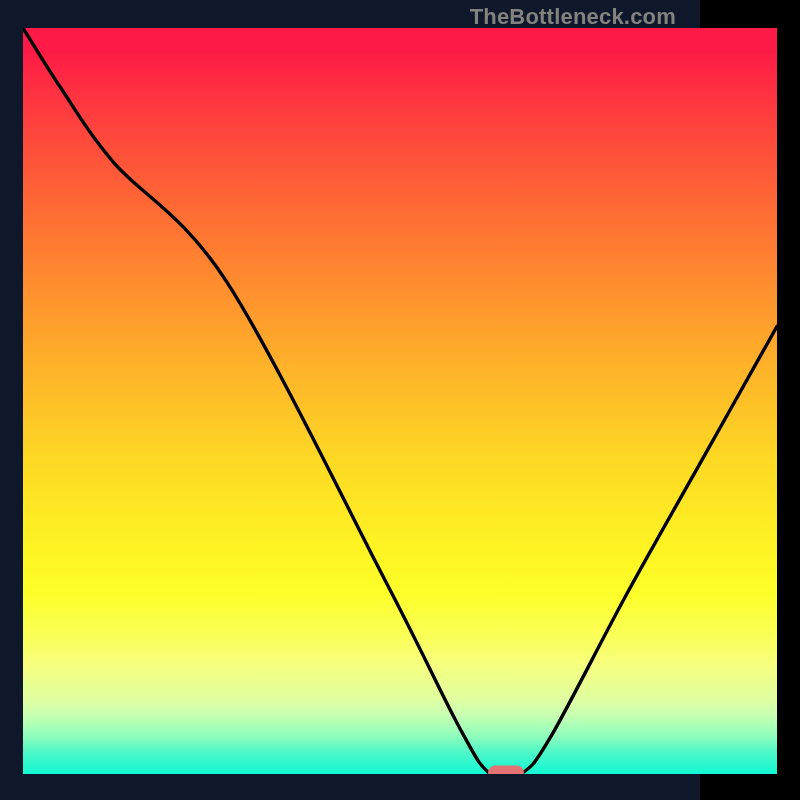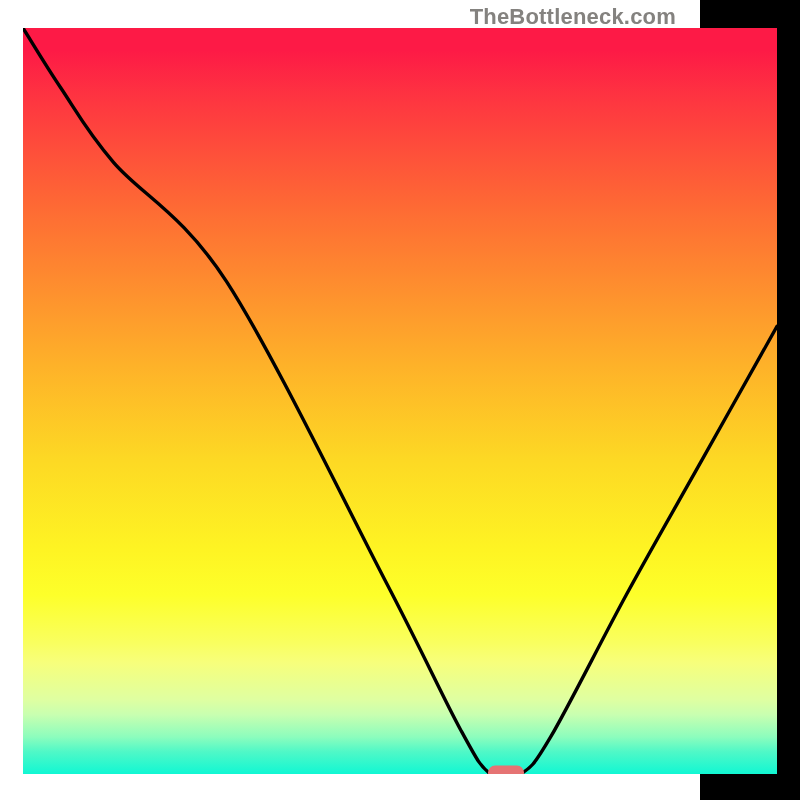--- a/index.html
+++ b/index.html
@@ -9,21 +9,21 @@
     height: 800px;
     background: #000;
     overflow: hidden;
   }
   .frame {
     position: absolute;
     left: 0;
     top: 0;
     width: 700px;
     height: 800px;
-    background: #ffffff;
+    background: #0f172a;
   }
   .plot-area {
     position: absolute;
     left: 23px;
     top: 28px;
     width: 754px;
     height: 746px;
     overflow: hidden;
   }
   .gradient {

